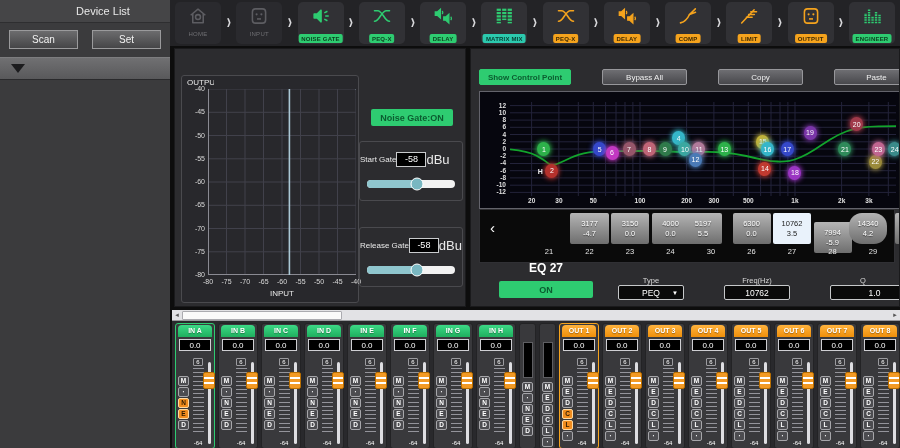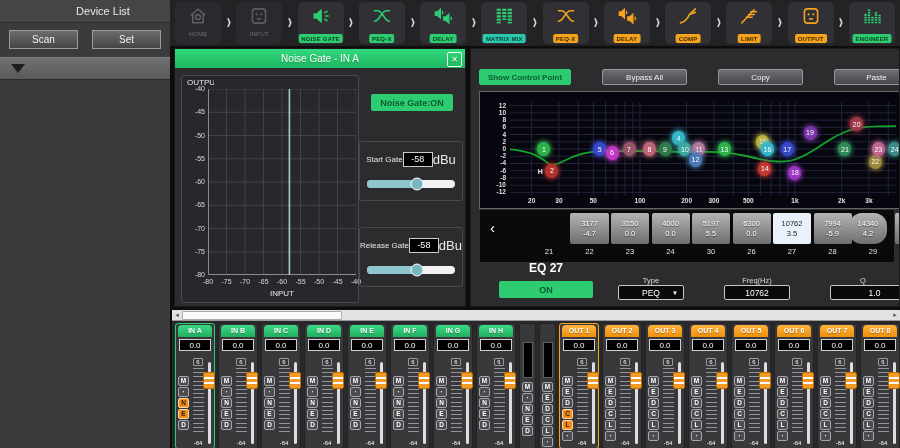--- a/index.html
+++ b/index.html
@@ -46,26 +46,26 @@
   
   #ng-panel{left:174px;top:48px;width:292px;height:259px;}
   #ng-graph{position:absolute;left:6px;top:26px;width:176px;height:226px;background:#28282c;
     border:1px solid #4a4a4e;border-radius:3px;}
   #ng-ylabel{position:absolute;left:5px;top:2px;width:27px;overflow:hidden;white-space:nowrap;
     color:#e8e8e8;font-size:8px;}
   #ng-plot{position:absolute;left:26px;top:13px;width:148px;height:186px;}
   .ng-ytick{position:absolute;left:1px;width:22px;text-align:right;color:#dadada;font-size:7px;}
   .ng-xtick{position:absolute;top:202px;width:18px;text-align:center;color:#dadada;font-size:7px;}
   #ng-xlabel{position:absolute;left:26px;top:213px;width:148px;text-align:center;color:#e8e8e8;font-size:8px;}
-  #ng-on-btn{position:absolute;left:196px;top:45px;width:82px;height:17px;background:#2ecc71;border:none;
+  #ng-on-btn{position:absolute;left:196px;top:60px;width:82px;height:17px;background:#2ecc71;border:none;
     border-radius:2px;color:#0b5d30;font-weight:bold;font-size:9px;font-family:inherit;}
   .ng-group{position:absolute;left:184px;width:102px;height:58px;border:1px solid #4a4a4e;border-radius:3px;}
   #ng-group-start{top:92px;}
   #ng-group-release{top:178px;}
-  .ng-row{position:absolute;top:10px;left:0;right:0;display:flex;align-items:center;justify-content:center;gap:0;}
+  .ng-row{position:absolute;top:10px;left:0;right:0;display:flex;align-items:center;justify-content:flex-start;gap:0;}
   .ng-lab{color:#e8e8e8;font-size:8px;white-space:nowrap;}
   .ng-val{width:28px;height:13px;background:#000;border:1px solid #c9cbcd;color:#fff;font-size:9px;
     line-height:13px;text-align:center;}
   .ng-unit{color:#e8e8e8;font-size:13px;}
   .slider{position:absolute;top:38px;left:7px;right:7px;height:8px;background:#f2f2f2;border-radius:4px;}
   .slider .fill{position:absolute;left:0;top:0;bottom:0;background:#8fc6ce;border-radius:4px;}
   .slider .thumb{position:absolute;top:50%;transform:translate(-50%,-50%);width:13px;height:13px;
     border-radius:50%;background:#79b7c1;border:1px solid #fff;box-sizing:border-box;}
 
   
@@ -289,24 +289,20 @@
               <path d="M16.4 20V6.5"></path>
               <path d="M20.2 20V10.5"></path>
             </g>
           </svg>
         </span>
         <span class="tb-badge green">ENGINEER</span>
       </div>
     </header>
 
   <section id="ng-panel" class="panel">
-    <div class="panel-title">
-      <span>Noise Gate - IN A</span>
-      <span class="close-x">✕</span>
-    </div>
     <div id="ng-graph">
       <div id="ng-ylabel">OUTPUT</div>
       <div id="ng-plot"><svg width="148" height="186">
             <line x1="0.0" y1="0" x2="0.0" y2="186" stroke="#41414b" stroke-width="1"></line>
             <line x1="0" y1="0.0" x2="148" y2="0.0" stroke="#41414b" stroke-width="1"></line>
             <line x1="18.5" y1="0" x2="18.5" y2="186" stroke="#41414b" stroke-width="1"></line>
             <line x1="0" y1="23.3" x2="148" y2="23.3" stroke="#41414b" stroke-width="1"></line>
             <line x1="37.0" y1="0" x2="37.0" y2="186" stroke="#41414b" stroke-width="1"></line>
             <line x1="0" y1="46.5" x2="148" y2="46.5" stroke="#41414b" stroke-width="1"></line>
             <line x1="55.5" y1="0" x2="55.5" y2="186" stroke="#41414b" stroke-width="1"></line>
@@ -483,36 +479,36 @@
           <div class="band-cell" style="left: 131px;">
             <span>3150</span>
             <span>0.0</span>
           </div>
           <div class="band-num" style="left: 131px;">23</div>
           <div class="band-cell" style="left: 171.5px;">
             <span>4000</span>
             <span>0.0</span>
           </div>
           <div class="band-num" style="left: 171.5px;">24</div>
-          <div class="band-cell" style="left: 212px;">
+          <div class="band-cell" style="left: 204px;">
             <span>5197</span>
             <span>5.5</span>
           </div>
           <div class="band-num" style="left: 212px;">30</div>
           <div class="band-cell" style="left: 252.5px;">
             <span>6300</span>
             <span>0.0</span>
           </div>
           <div class="band-num" style="left: 252.5px;">26</div>
           <div class="band-cell sel" style="left: 293px;">
             <span>10762</span>
             <span>3.5</span>
           </div>
           <div class="band-num" style="left: 293px;">27</div>
-          <div class="band-cell" style="left: 333.5px;">
+          <div class="band-cell" style="left: 333.5px; margin-top: 9px;">
             <span>7994</span>
             <span>-5.9</span>
           </div>
           <div class="band-num" style="left: 333.5px;">28</div>
           <div class="band-cell" style="left: 369px; border-radius: 13px;">
             <span>14340</span>
             <span>4.2</span>
           </div>
           <div class="band-num" style="left: 374px;">29</div>
           <div class="band-cell" style="left: 414.5px;"></div>

